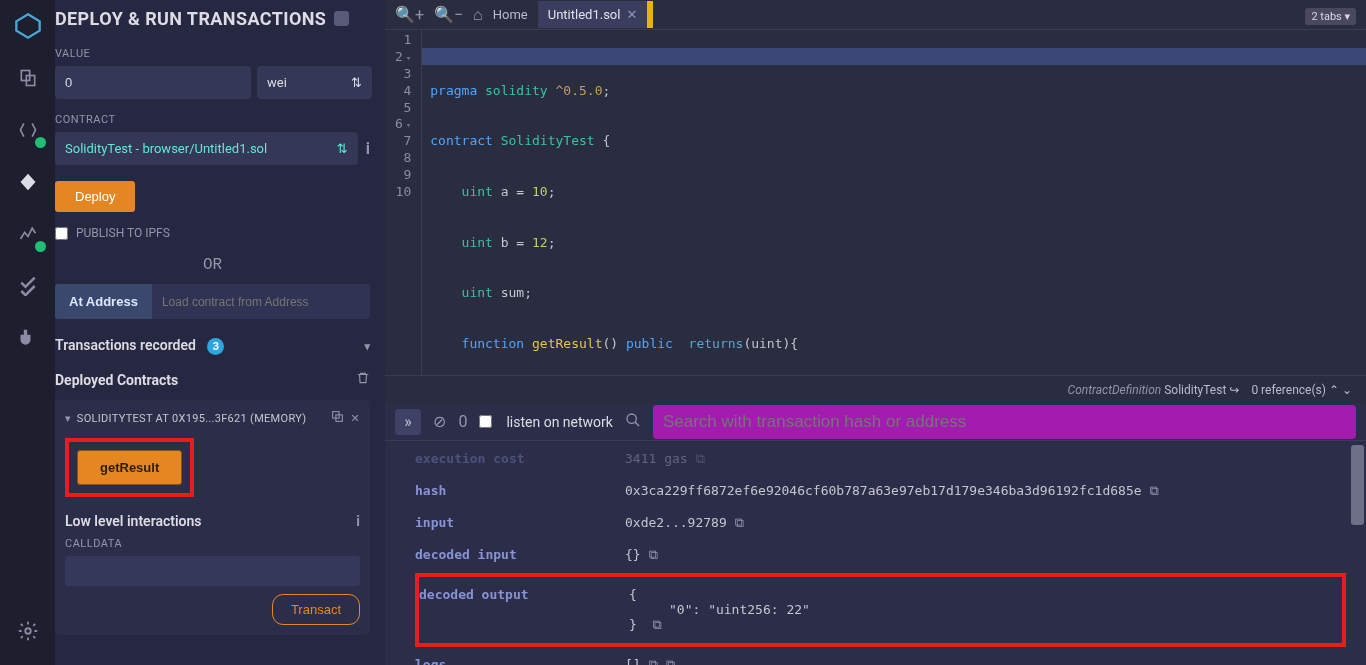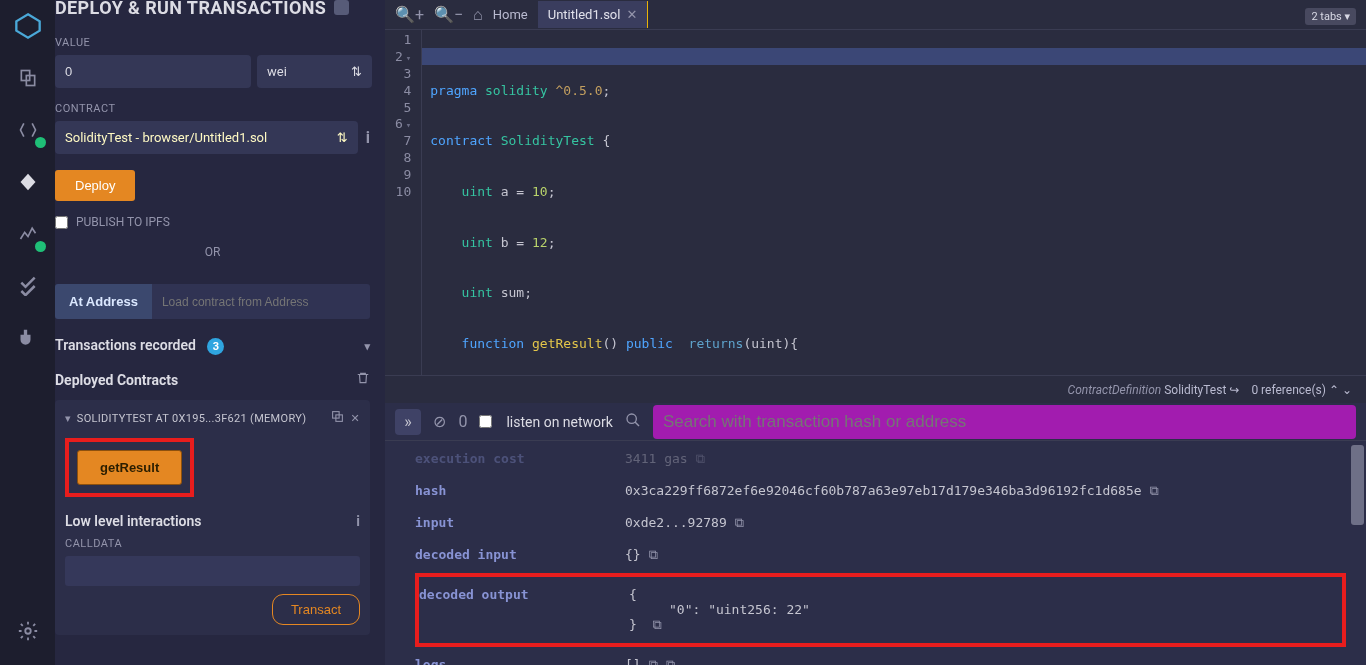--- a/index.html
+++ b/index.html
@@ -91,39 +91,39 @@
   align-items: center;
   justify-content: space-between;
 }
 .contract-row { display: flex; align-items: center; gap: 8px; margin-bottom: 16px;}
 .contract-select {
   flex: 1;
   background: #343756;
   border-radius: 4px;
   padding: 9px 10px;
   font-size: 13px;
-  color: #fef9c3;
+  color: #5eead4;
   display: flex;
   align-items: center;
   justify-content: space-between;
 }
 .info-icon { color: #9394ab; font-weight: bold; cursor: pointer;}
 .deploy-btn {
   background: #e48722;
   color: #fff;
   border: none;
   padding: 8px 20px;
   border-radius: 3px;
   font-size: 13px;
   cursor: pointer;
   margin-bottom: 14px;
 }
 .publish-row { display: flex; align-items: center; gap: 8px; font-size: 12px; color: #9394ab; margin-bottom: 10px;}
 .publish-row input { width: 13px; height: 13px; }
-.or-sep { text-align: center; color: #9394ab; font-size: 12px; margin: 6px 0 25px 0;}
+.or-sep { text-align: center; color: #9394ab; font-size: 16px; margin: 6px 0 10px 0; font-family: Liberation Mono, monospace;}
 .address-row { display: flex; margin-bottom: 18px; }
 .at-address-btn {
   background: #3b486e;
   color: #dbe8ff;
   padding: 10px 14px;
   font-size: 13px;
   border: none;
   border-radius: 3px 0 0 3px;
   font-weight: 700;
 }
@@ -233,21 +233,21 @@
 .editor-top .tool-icons { display: flex; gap: 10px; padding: 0 10px; color: #9394ab;}
 .editor-top .home-link { color: #b9bad0; font-size: 13px; margin-right: 10px; cursor:pointer;}
 .editor-tab {
   background: #3a3d5e;
   color: #e1e1eb;
   padding: 6px 10px;
   font-size: 13px;
   display: flex;
   align-items: center;
   gap: 6px;
-  border-right: 1px solid #eab308;
+  border-right: 6px solid #eab308;
 }
 .editor-tab .x { color: #9394ab; cursor: pointer;}
 .tabs-right { margin-left: auto; padding-right: 10px; }
 .tabs-badge { background: #48495f; color: #d8d9e5; font-size: 11px; padding: 2px 6px; border-radius: 3px; cursor: pointer;}
 .code-area {
   flex: 1;
   display: flex;
   font-family: "Consolas","Menlo",monospace;
   font-size: 13px;
   background: #2a2c3f;

